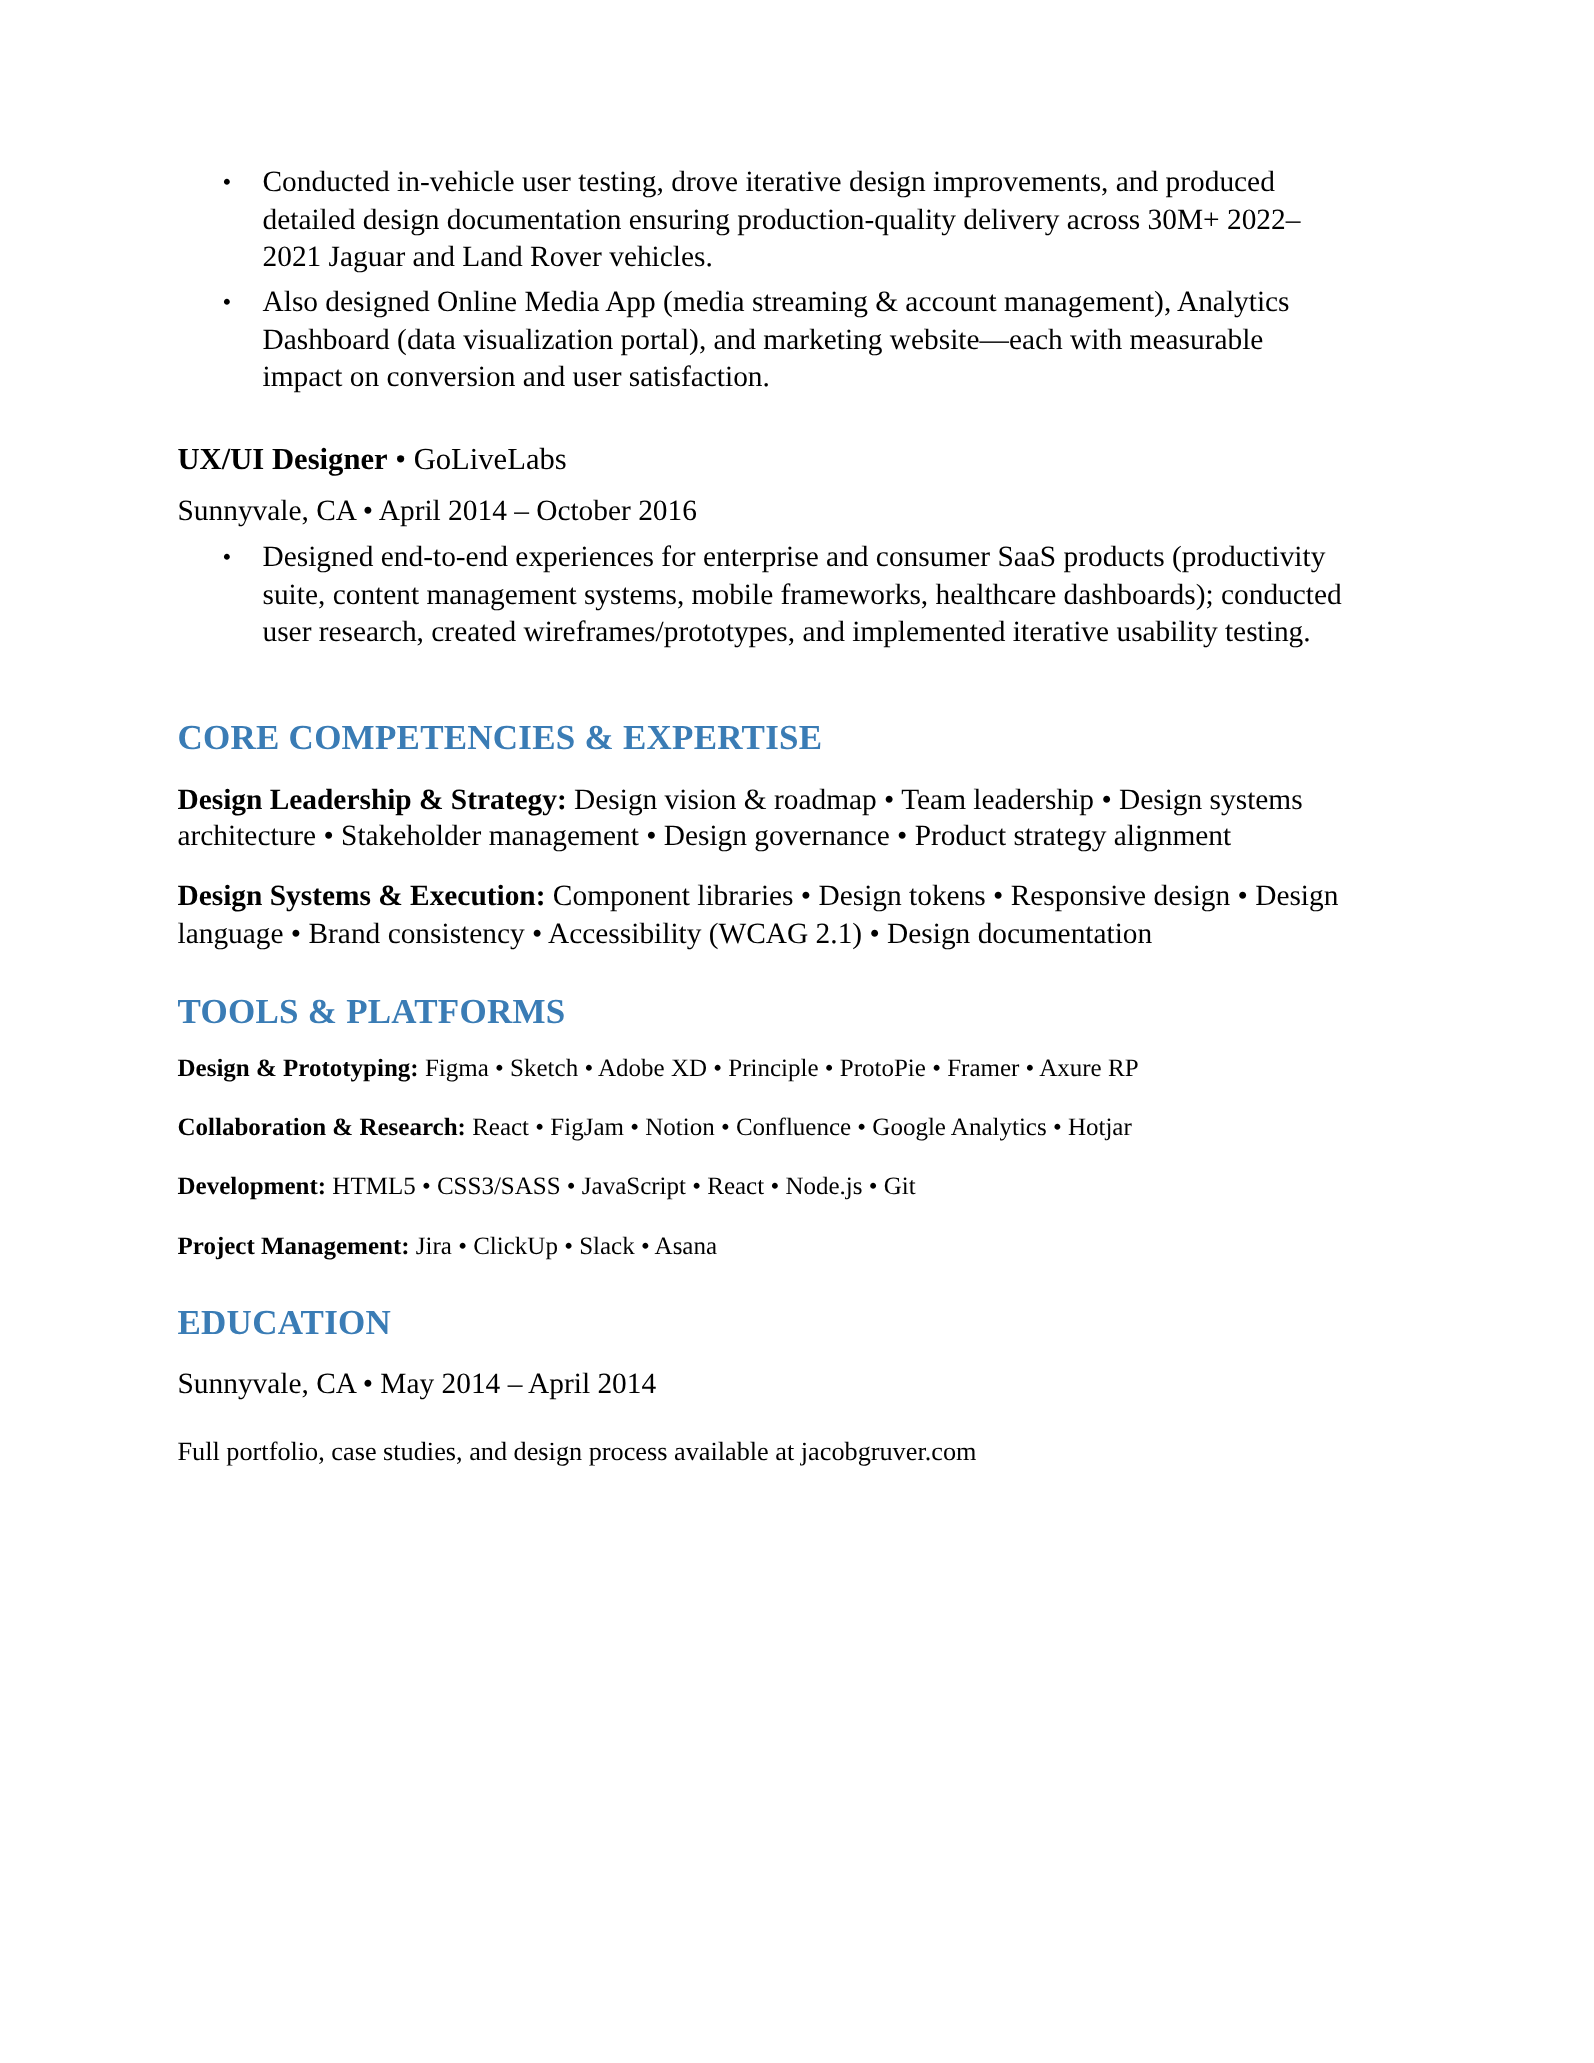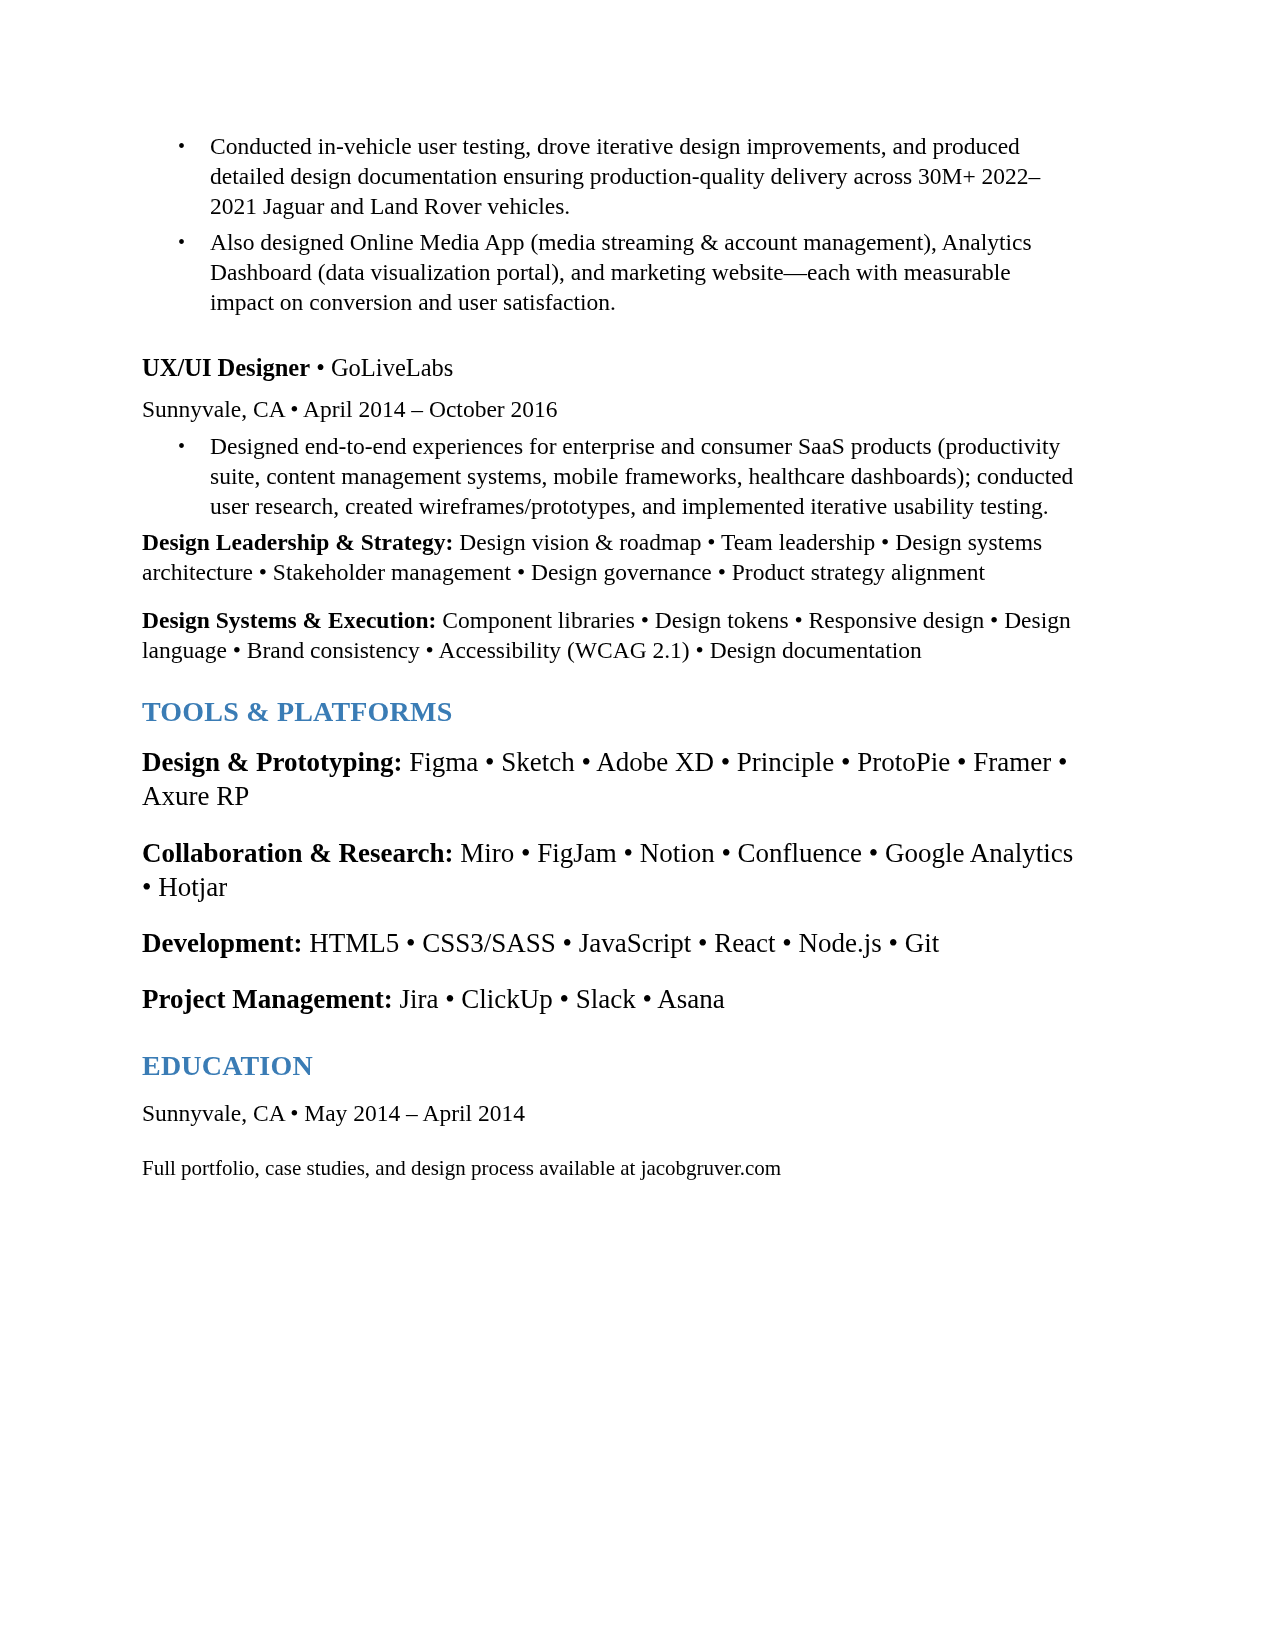--- a/index.html
+++ b/index.html
@@ -97,21 +97,21 @@
   .skill-line {
     font-size: 23.5px;
     line-height: 1.27;
     margin: 0 0 18px 0;
     text-align: left;
   }
   .skill-line .label {
     font-weight: bold;
   }
   .tools-line {
-    font-size: 27px;
+    font-size: 20px;
     line-height: 1.27;
     margin: 0 0 22px 0;
   }
   .tools-line .label {
     font-weight: bold;
   }
 
   
   .edu-title {
     font-size: 23.5px;
@@ -153,35 +153,36 @@
       </div>
       <div class="job-meta">Sunnyvale, CA • April 2014 – October 2016</div>
       <ul class="bullets">
         <li class="bullet">
           <span class="dot">•</span>
           <span>Designed end-to-end experiences for enterprise and consumer SaaS products (productivity suite, content management systems, mobile frameworks, healthcare dashboards); conducted user research, created wireframes/prototypes, and implemented iterative usability testing.</span>
         </li>
       </ul>
     </div>
 
+    <h2 class="section-heading sec-core">CORE COMPETENCIES &amp; EXPERTISE</h2>
 
     <p class="skill-line">
       <span class="label">Design Leadership &amp; Strategy:</span><span> Design vision &amp; roadmap • Team leadership • Design systems architecture • Stakeholder management • Design governance • Product strategy alignment</span>
     </p>
     <p class="skill-line">
       <span class="label">Design Systems &amp; Execution:</span><span> Component libraries • Design tokens • Responsive design • Design language • Brand consistency • Accessibility (WCAG 2.1) • Design documentation</span>
     </p>
 
     <h2 class="section-heading sec-tools">TOOLS &amp; PLATFORMS</h2>
 
     <p class="tools-line">
       <span class="label">Design &amp; Prototyping:</span><span> Figma • Sketch • Adobe XD • Principle • ProtoPie • Framer • Axure RP</span>
     </p>
     <p class="tools-line">
-      <span class="label">Collaboration &amp; Research:</span><span> Miro • FigJam • Notion • Confluence • Google Analytics • Hotjar</span>
+      <span class="label">Collaboration &amp; Research:</span><span> React • FigJam • Notion • Confluence • Google Analytics • Hotjar</span>
     </p>
     <p class="tools-line">
       <span class="label">Development:</span><span> HTML5 • CSS3/SASS • JavaScript • React • Node.js • Git</span>
     </p>
     <p class="tools-line">
       <span class="label">Project Management:</span><span> Jira • ClickUp • Slack • Asana</span>
     </p>
 
     <h2 class="section-heading sec-edu">EDUCATION</h2>
     <p class="edu-meta">Sunnyvale, CA • May 2014 – April 2014</p>

